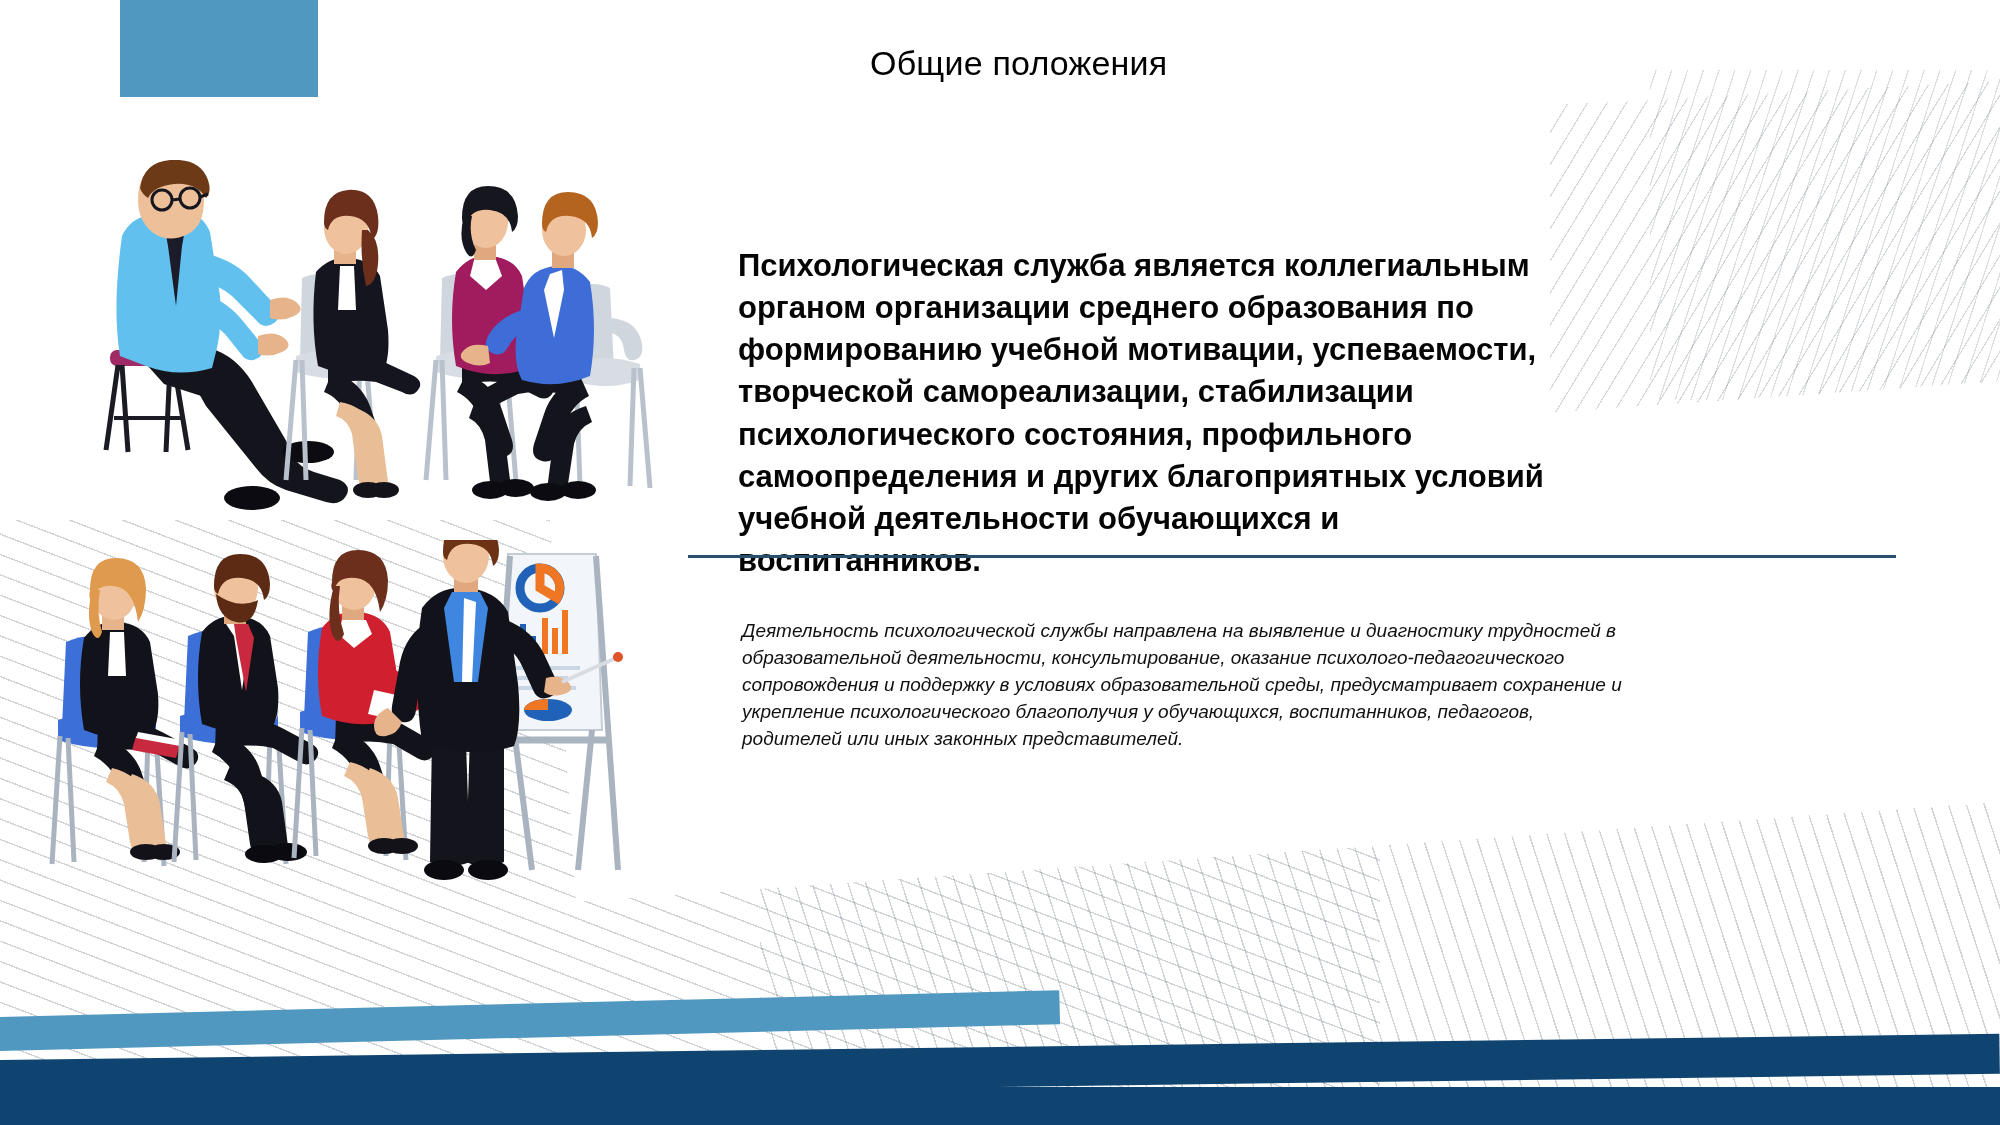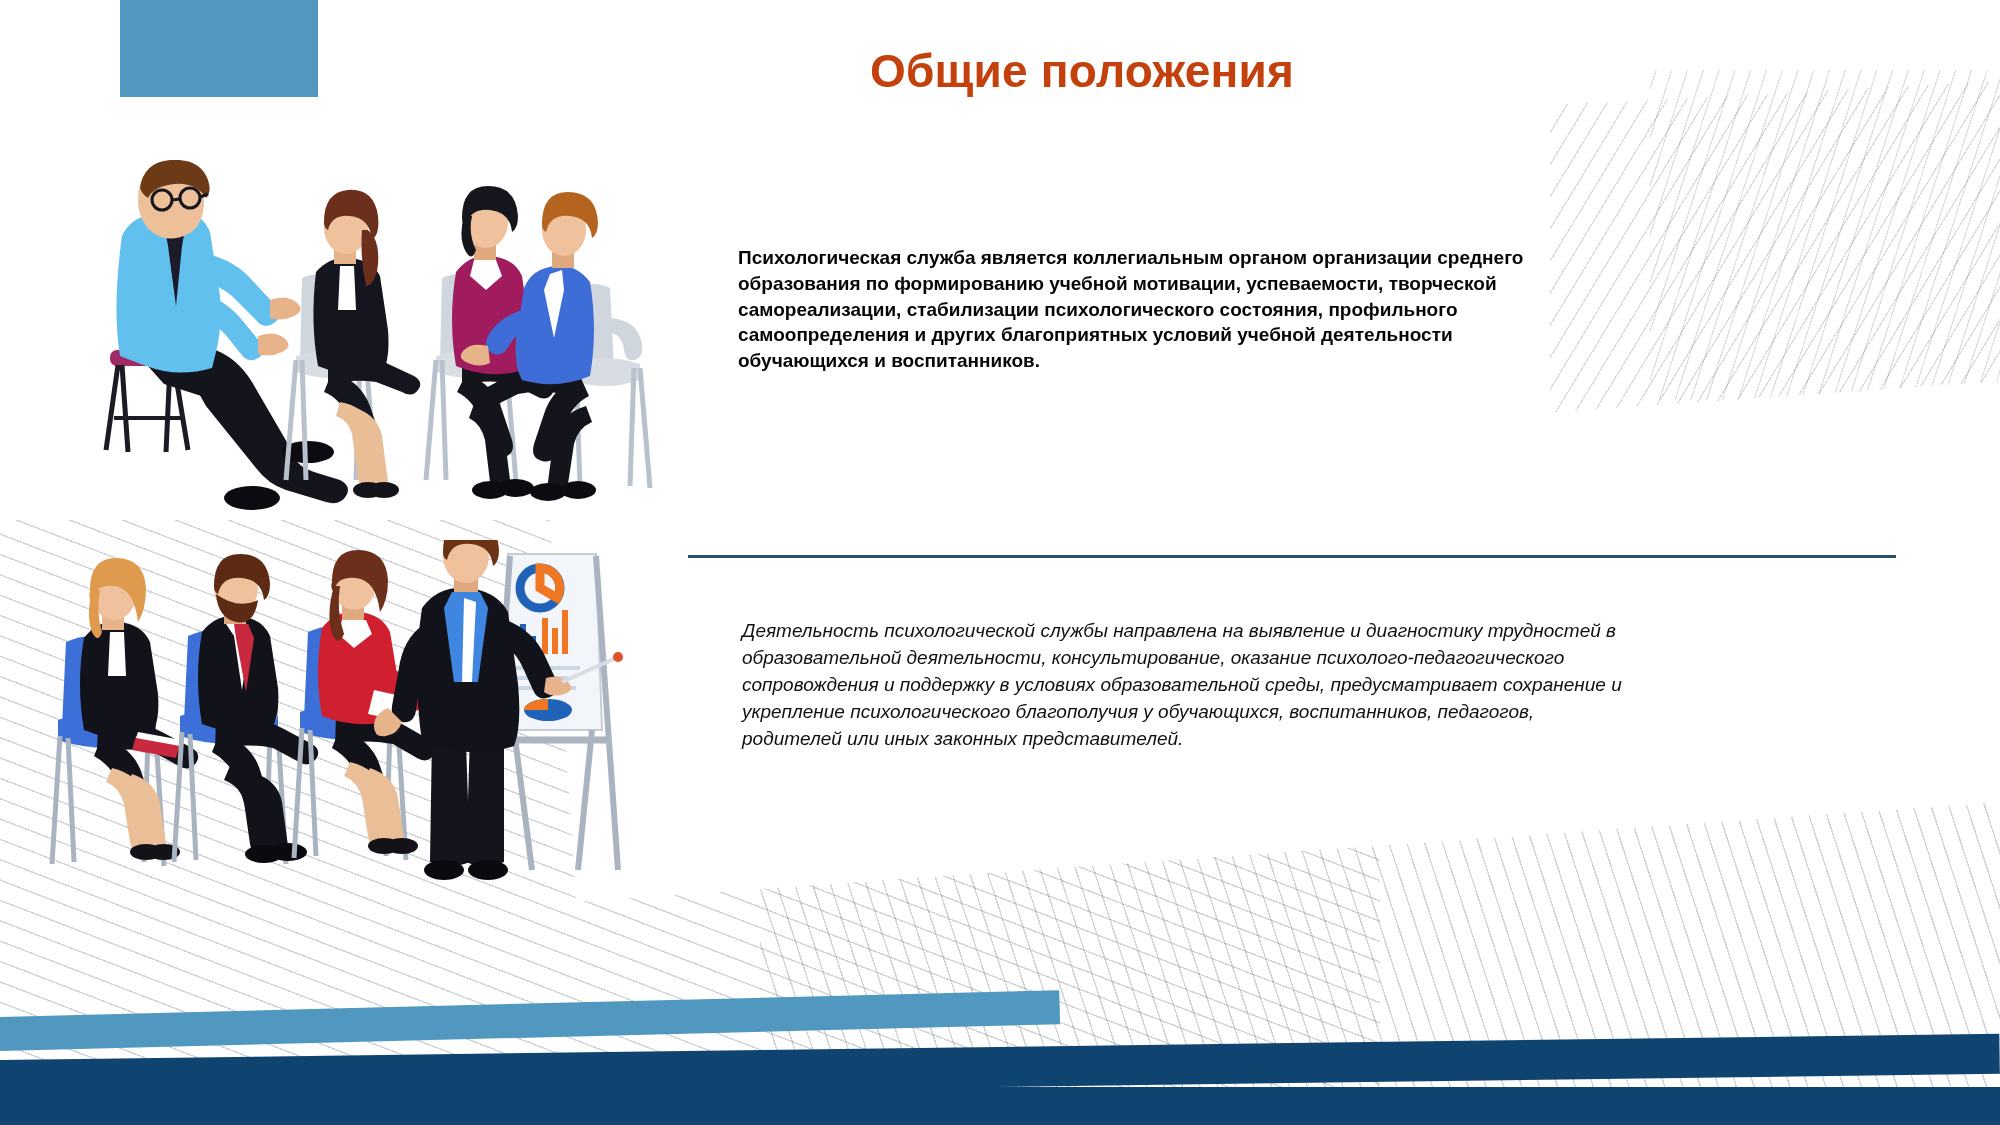--- a/index.html
+++ b/index.html
@@ -88,33 +88,33 @@
     position:absolute;
     left:120px;top:-8px;
     width:198px;height:105px;
     background:#5098c0;
   }
 
   
   .title{
     position:absolute;
     left:870px;top:44px;
-    font-size:46px;
-    font-weight:bold;
-    color:#c2410c;
+    font-size:34px;
+    font-weight:normal;
+    color:#000000;
     letter-spacing:.2px;
     white-space:nowrap;
   }
 
   
   .para-bold{
     position:absolute;
     left:738px;top:245px;
     width:840px;
-    font-size:19px;
+    font-size:31px;
     font-weight:bold;
     line-height:1.36;
     color:#050505;
   }
   .divider{
     position:absolute;
     left:688px;top:555px;
     width:1208px;height:3px;
     background:#2a4f6e;
   }

